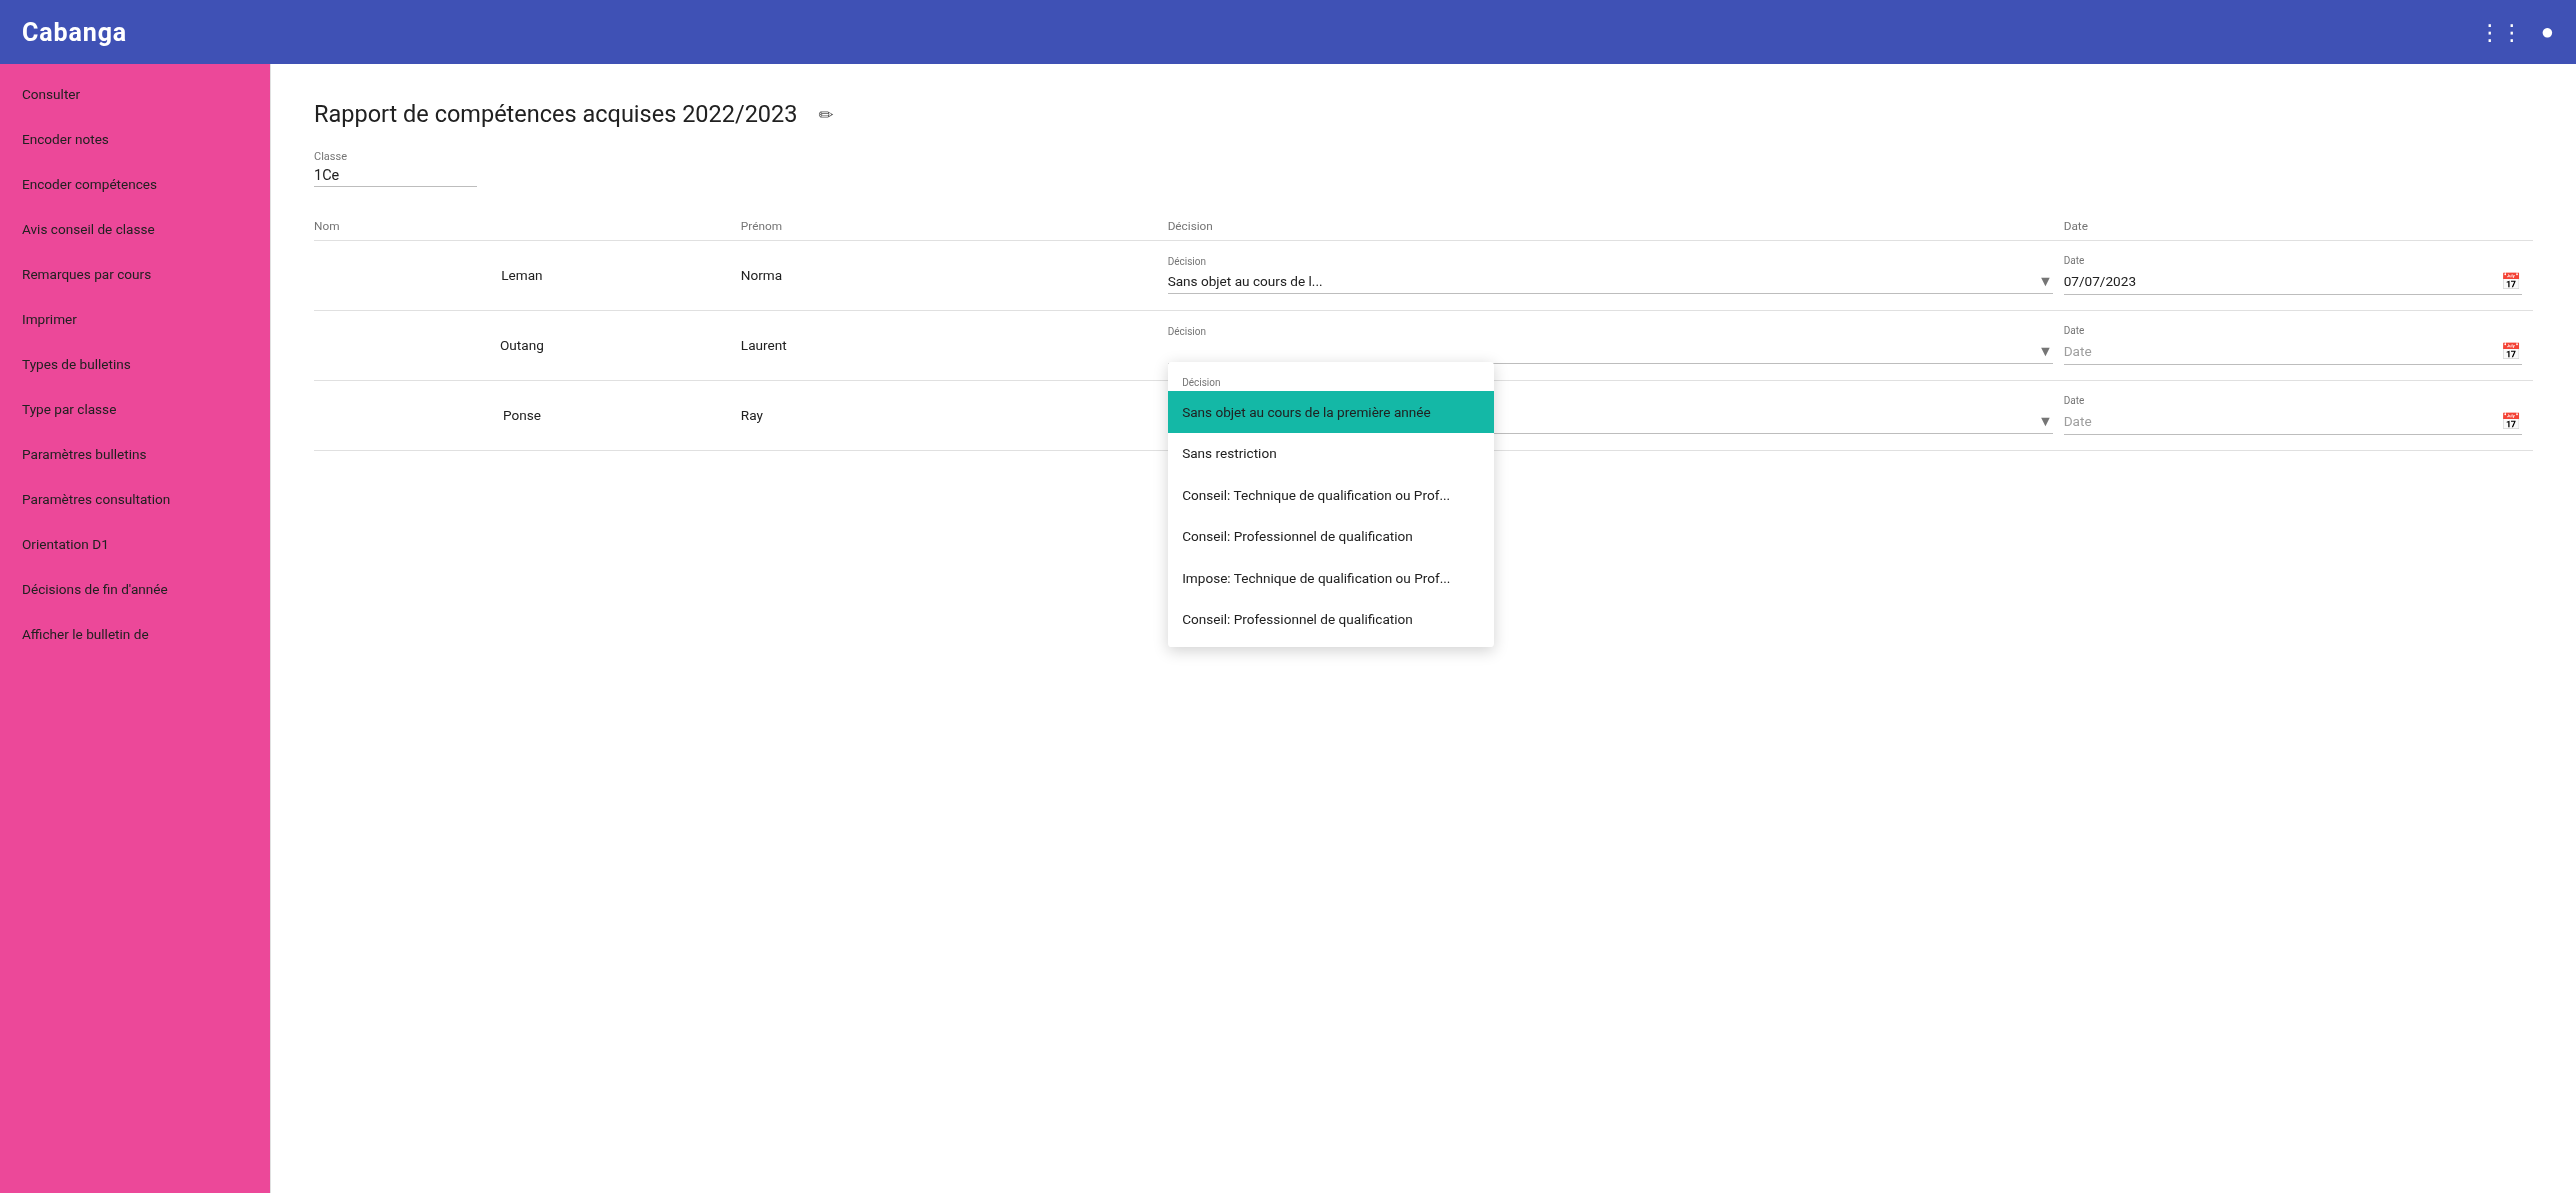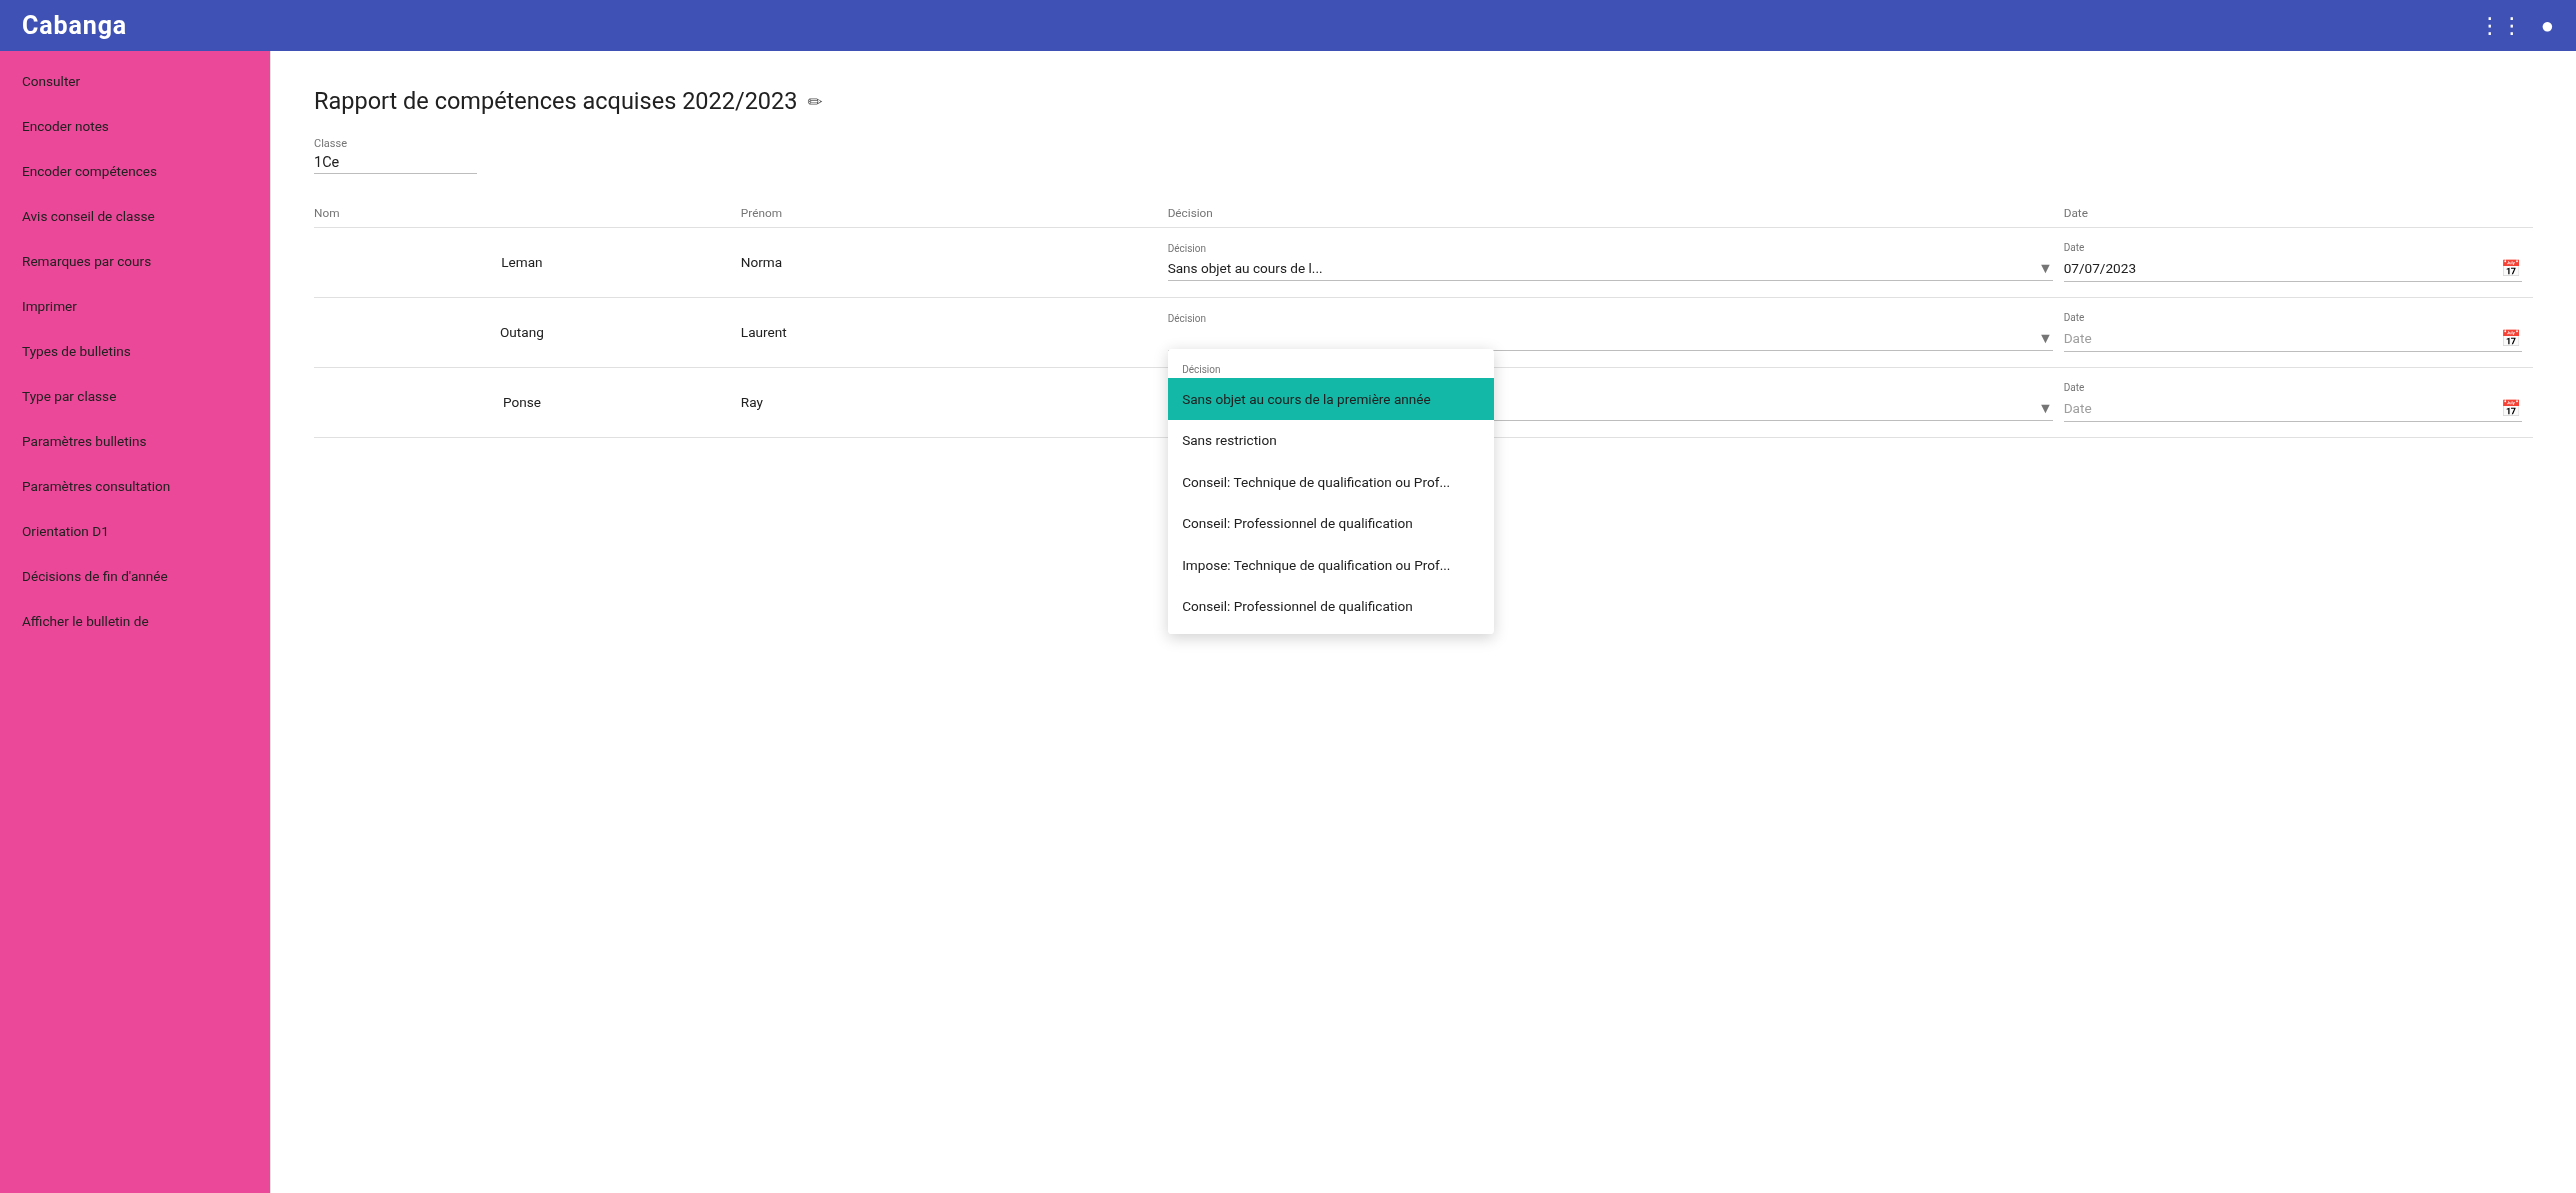--- a/index.html
+++ b/index.html
@@ -2,21 +2,21 @@
 <html style="font-size:14.5px"><head>
   <meta charset="utf-8">
   <style>
     * { box-sizing: border-box; margin: 0; padding: 0; }
     body { font-family: 'Roboto', Arial, sans-serif; background: #f5f5f5; display: flex; flex-direction: column; height: 100vh; overflow: hidden; }
 
     
     .header {
       background: #3f51b5;
       color: white;
-      height: 51px;
+      height: 64px;
       display: flex;
       align-items: center;
       justify-content: space-between;
       padding: 4px 22px;
       flex-shrink: 0;
     }
     .header-logo {
       font-size: 25px;
       font-weight: bold;
       color: white;
@@ -66,21 +66,21 @@
       position: relative;
     }
 
     .page-title {
       font-size: 23.5px;
       font-weight: 400;
       color: #212121;
       margin-bottom: 22px;
       display: flex;
       align-items: center;
-      gap: 10px;
+      gap: 21px;
     }
     .edit-icon {
       font-size: 18px;
       color: #555;
       cursor: pointer;
     }
 
     .classe-label {
       font-size: 11px;
       color: #757575;

